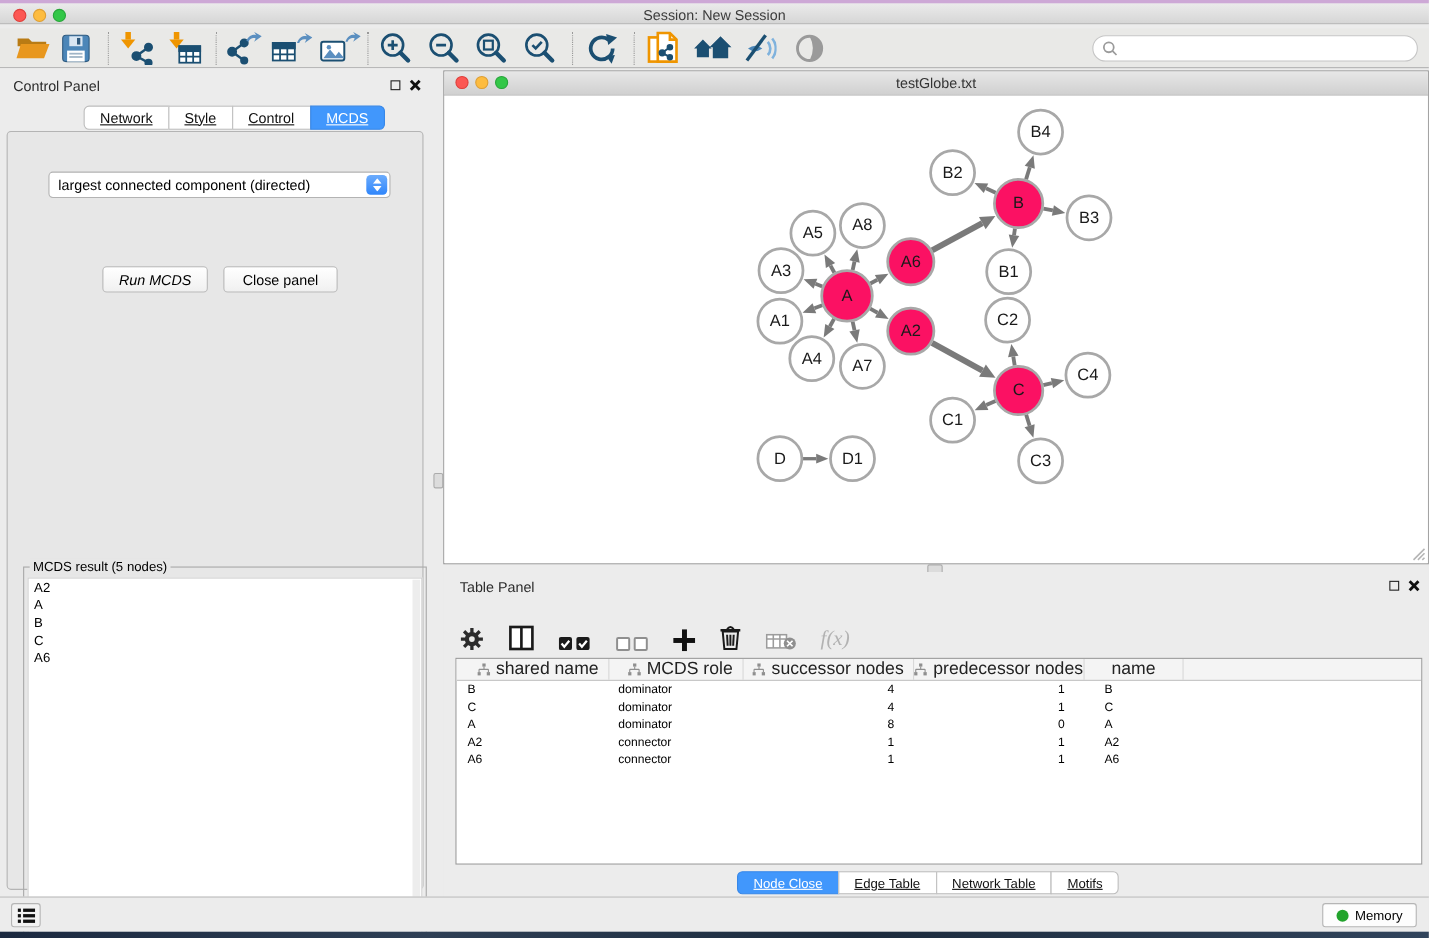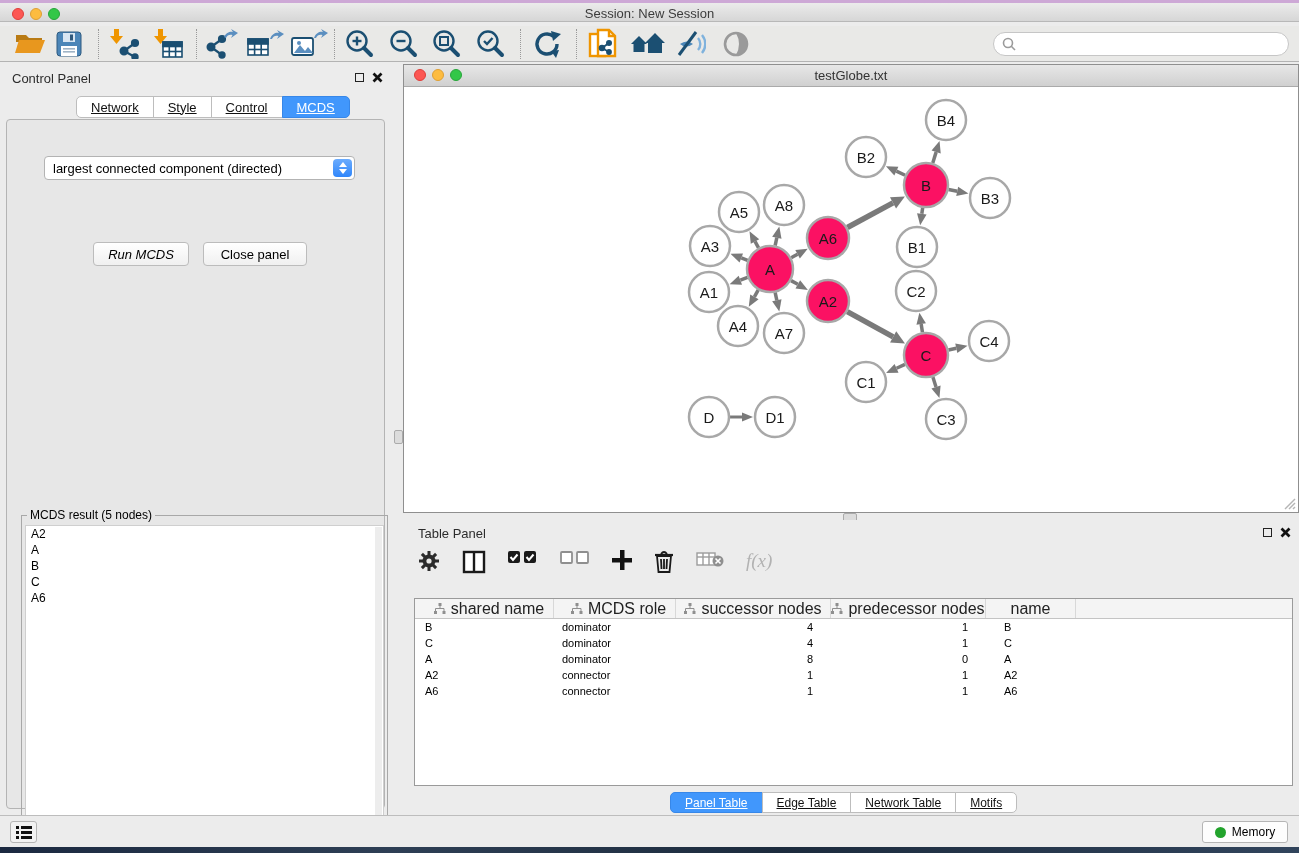--- a/index.html
+++ b/index.html
@@ -72,21 +72,21 @@
   #net-window { left:403px; top:64px; width:896px; height:449px;
     border:1px solid #8f8f8f; background:#fff; }
   #net-titlebar { left:0; top:0; width:100%; height:22px;
     background:linear-gradient(#e7e7e7,#d0d0d0); border-bottom:1px solid #aaa; }
   #net-title { width:100%; text-align:center; top:3px; font-size:13px; color:#333; }
   #net-canvas { left:0; top:22px; width:894px; height:425px; background:#fff; }
 
   
   #table-panel { left:403px; top:520px; width:896px; height:295px; background:#ececec; }
   #tp-title { left:15px; top:6px; font-size:13px; color:#2c2c2c; }
-  #tp-toolbar { left:15px; top:30px; height:42px; display:flex; align-items:flex-start; gap:22px; }
+  #tp-toolbar { left:15px; top:30px; height:42px; display:flex; align-items:flex-end; gap:22px; }
   .fx { font-family:"Liberation Serif","DejaVu Serif",serif; font-style:italic;
     font-size:19px; color:#b2b2b2; }
   #tp-table { left:11px; top:78px; width:879px; height:188px; background:#fff;
     border:1px solid #9a9a9a; overflow:hidden; }
   .thead { display:flex; height:20px; background:#f4f4f4; border-bottom:1px solid #c4c4c4; }
   .th { display:flex; align-items:center; justify-content:center; gap:5px;
     font-size:16px; color:#222; border-right:1px solid #d8d8d8; height:100%; }
   .tr { display:flex; height:16px; }
   .td { font-size:11px; color:#000; line-height:16px; white-space:nowrap; overflow:hidden; }
   .c1 { width:139px; padding-left:10px; }
@@ -589,21 +589,21 @@
       <div class="tr">
         <div class="td c1">A6</div>
         <div class="td c2">connector</div>
         <div class="td c3">1</div>
         <div class="td c4">1</div>
         <div class="td c5">A6</div>
       </div>
     </div>
 
     <div id="tp-tabs" class="abs tabrow">
-      <div class="tab active">Panel Table</div>
+      <div class="tab active">Node Close</div>
       <div class="tab">Edge Table</div>
       <div class="tab">Network Table</div>
       <div class="tab">Motifs</div>
     </div>
   </div>
 
   <div id="statusbar" class="abs">
     <div id="panels-btn" class="abs">
       <svg width="16" height="15" viewBox="0 0 16 15">
           <g fill="#111">

